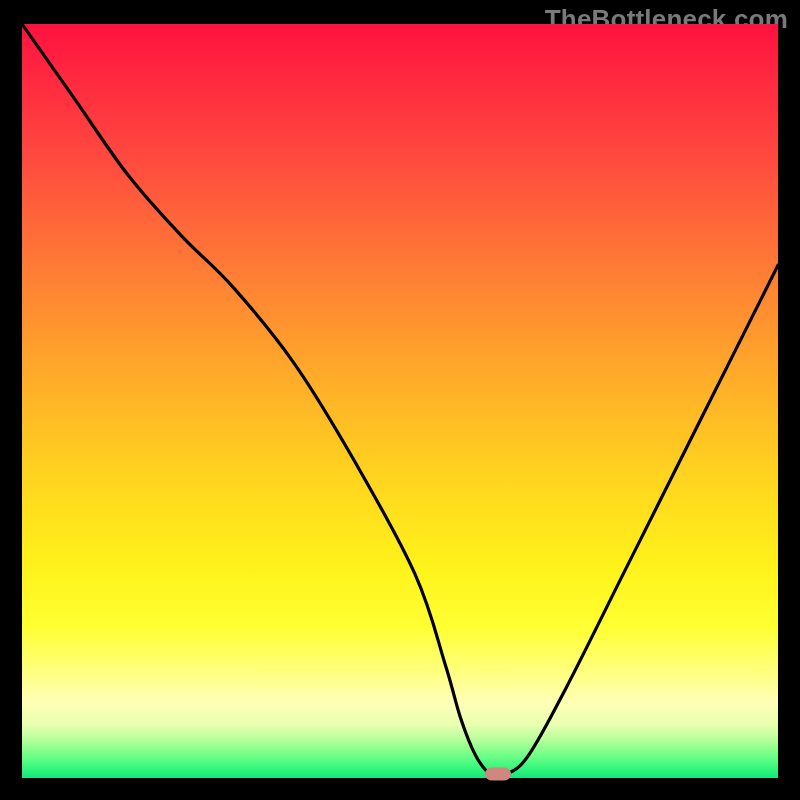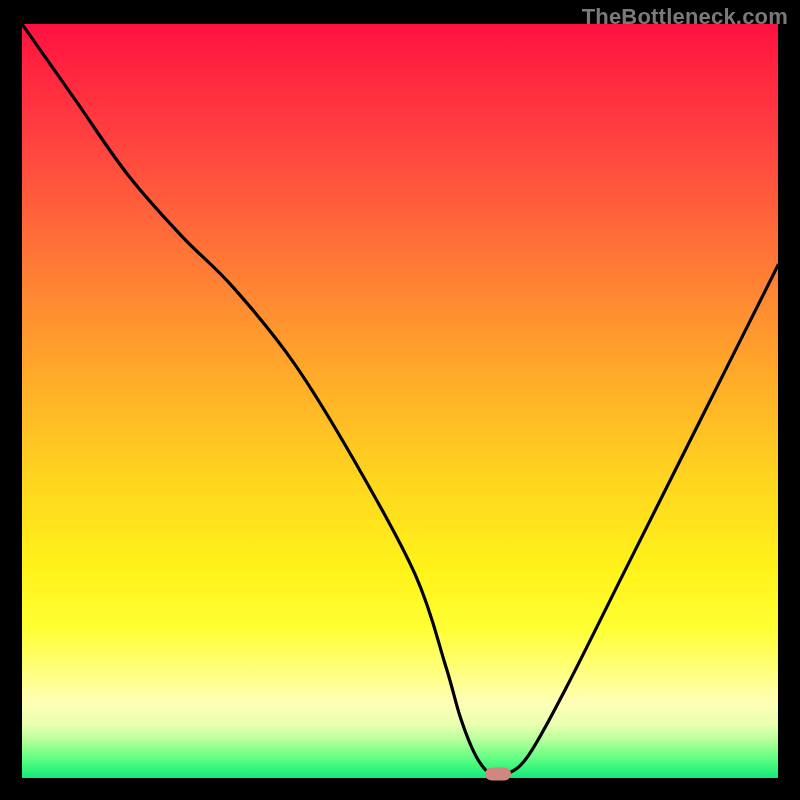--- a/index.html
+++ b/index.html
@@ -16,21 +16,21 @@
     left: 0;
     width: 800px;
     height: 800px;
     background: #000;
   }
   .watermark {
     position: absolute;
     top: 4px;
     right: 12px;
     font-family: Arial, Helvetica, sans-serif;
-    font-size: 22px;
+    font-size: 26px;
     font-weight: 600;
     color: #7a7a7a;
     letter-spacing: 0.2px;
   }
   .plot {
     position: absolute;
     left: 22px;
     top: 24px;
     width: 756px;
     height: 754px;

